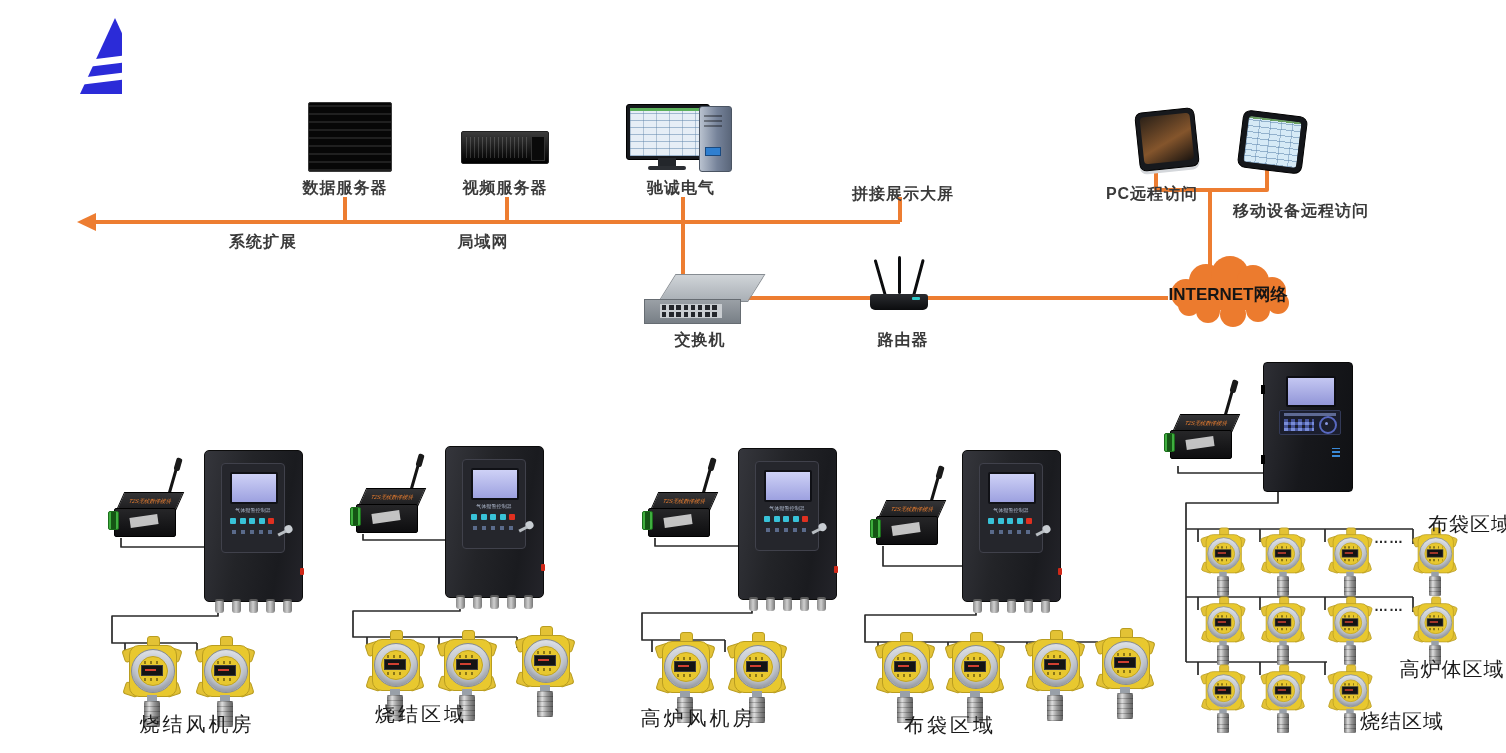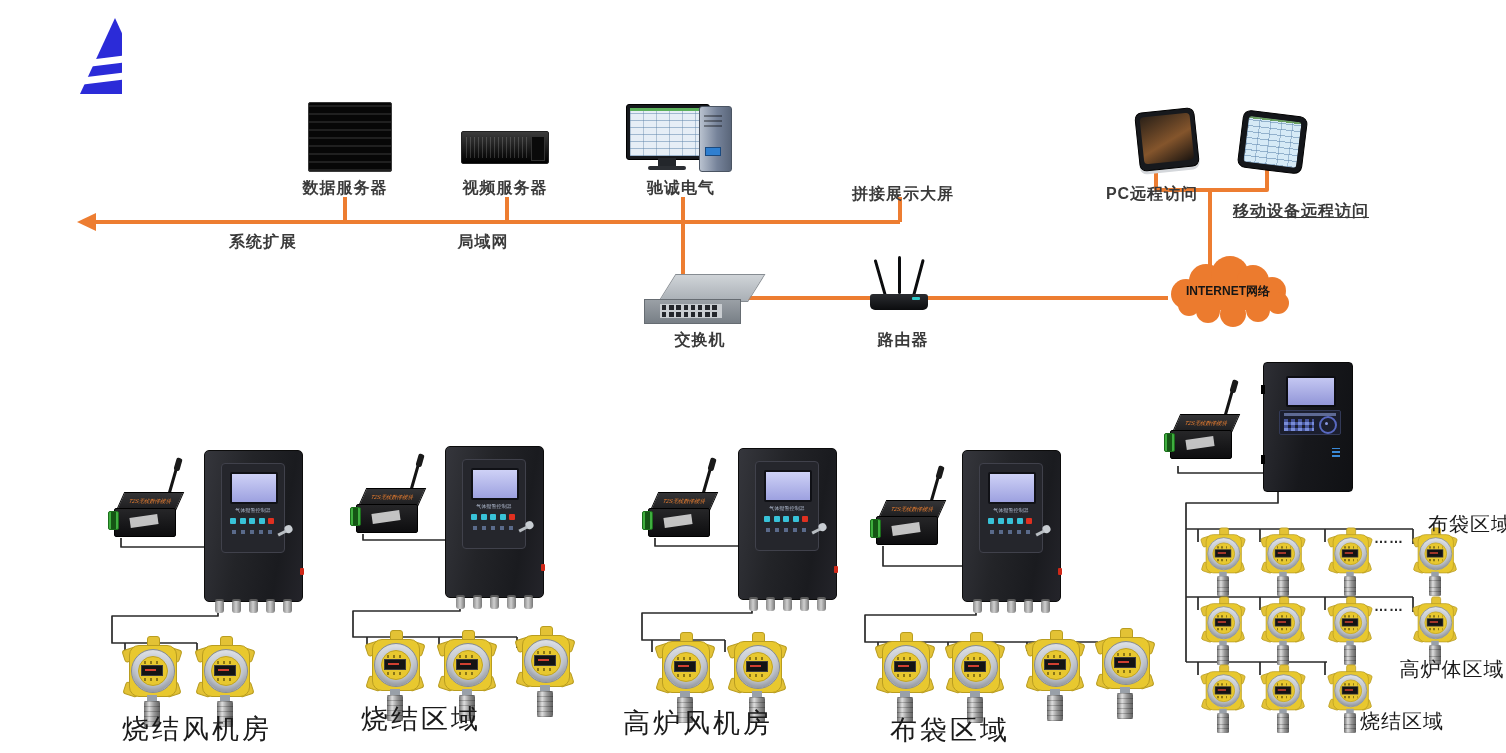--- a/index.html
+++ b/index.html
@@ -3,21 +3,21 @@
 <meta charset="utf-8">
 <style>
   html,body{margin:0;padding:0;background:#fff;}
   #stage{position:relative;width:1506px;height:753px;background:#fff;overflow:hidden;
          font-family:"Liberation Sans","DejaVu Sans",sans-serif;}
   #wires{position:absolute;left:0;top:0;z-index:1;}
   .dev{position:absolute;z-index:2;}
   .lbl{position:absolute;z-index:3;transform:translateX(-50%);white-space:nowrap;
        font-size:16px;font-weight:700;color:#3a3a3a;letter-spacing:1px;}
   .zlbl{position:absolute;z-index:3;transform:translateX(-50%);white-space:nowrap;
-        font-family:Liberation Serif, serif;font-size:27px;color:#1a1a1a;letter-spacing:3px;}
+        font-family:Liberation Serif, serif;font-size:20px;color:#1a1a1a;letter-spacing:3px;}
   .rlbl{position:absolute;z-index:3;transform:translateX(-50%);white-space:nowrap;
         font-family:"Liberation Serif","DejaVu Serif",serif;font-size:20px;color:#1a1a1a;letter-spacing:1px;}
   .dots{position:absolute;z-index:3;font-size:14px;font-weight:700;color:#2a2a2a;letter-spacing:1px;}
 
   
   .brand{position:absolute;left:106px;top:44px;font-size:31px;font-weight:900;color:#0d0d0d;letter-spacing:2px;z-index:3;}
 
   
   .dserver{left:308px;top:102px;width:82px;height:68px;background:#050505;border:1px solid #3a3a3a;border-radius:2px;
     background-image:repeating-linear-gradient(0deg,#202020 0 2px,#070707 2px 8px),
@@ -84,21 +84,21 @@
   .router .rbody{position:absolute;left:0;top:36px;width:58px;height:16px;border-radius:3px 3px 5px 5px;
     background:linear-gradient(180deg,#2a2c30,#0b0c0e);}
   .router .rbody::after{content:"";position:absolute;right:8px;top:3px;width:8px;height:3px;background:#2ec8c8;border-radius:1px;}
   .router .ant{position:absolute;width:3px;height:38px;background:#0b0c0e;border-radius:2px;transform-origin:bottom center;}
   .router .a1{left:14px;top:0;transform:rotate(-16deg);}
   .router .a2{left:28px;top:-2px;}
   .router .a3{left:42px;top:0;transform:rotate(15deg);}
 
   
   .cloudtext{position:absolute;left:1158px;top:283px;width:140px;text-align:center;z-index:3;
-    font-size:12px;font-weight:800;color:#151515;letter-spacing:0;}
+    font-size:17px;font-weight:800;color:#151515;letter-spacing:0;}
 
   
   .dtu{position:absolute;width:70px;height:60px;z-index:2;}
   .dtu .ant{position:absolute;right:10px;top:-16px;width:3px;height:28px;background:#141414;border-radius:2px;transform:rotate(16deg);}
   .dtu .ant::before{content:"";position:absolute;left:-1.5px;top:-11px;width:6px;height:13px;background:#1a1a1a;border-radius:2px;}
   .dtu .dtop{position:absolute;left:6px;top:8px;width:58px;height:17px;background:linear-gradient(180deg,#343436,#1d1d1f);
     transform:skewX(-24deg);border:1px solid #000;overflow:hidden;}
   .dtu .dtop span{display:block;font-size:6px;color:#f08030;line-height:17px;text-align:center;transform:scale(.9);white-space:nowrap;}
   .dtu .dfront{position:absolute;left:0;top:24px;width:60px;height:27px;background:linear-gradient(180deg,#262628,#0d0d0f);
     border-radius:2px;border:1px solid #000;}
@@ -217,21 +217,21 @@
     <div class="ant a3"></div>
     <div class="rbody"></div>
   </div>
   <div class="cloudtext">INTERNET网络</div>
 
   <div class="lbl" style="left:345px;top:178px;">数据服务器</div>
   <div class="lbl" style="left:505px;top:178px;">视频服务器</div>
   <div class="lbl" style="left:681px;top:178px;">驰诚电气</div>
   <div class="lbl" style="left:903px;top:184px;">拼接展示大屏</div>
   <div class="lbl" style="left:1152px;top:184px;">PC远程访问</div>
-  <div class="lbl" style="left:1301px;top:201px;text-decoration:underline;">移动设备远程访问</div>
+  <div class="lbl" style="left:1301px;top:201px;">移动设备远程访问</div>
   <div class="lbl" style="left:263px;top:232px;">系统扩展</div>
   <div class="lbl" style="left:483px;top:232px;">局域网</div>
   <div class="lbl" style="left:700px;top:330px;">交换机</div>
   <div class="lbl" style="left:903px;top:330px;">路由器</div>
 
   <div id="gen">
       <div class="dtu" style="left: 114px; top: 484px;">
         <div class="ant"></div>
         <div class="dtop">
           <span>T2S无线数传模块</span>

